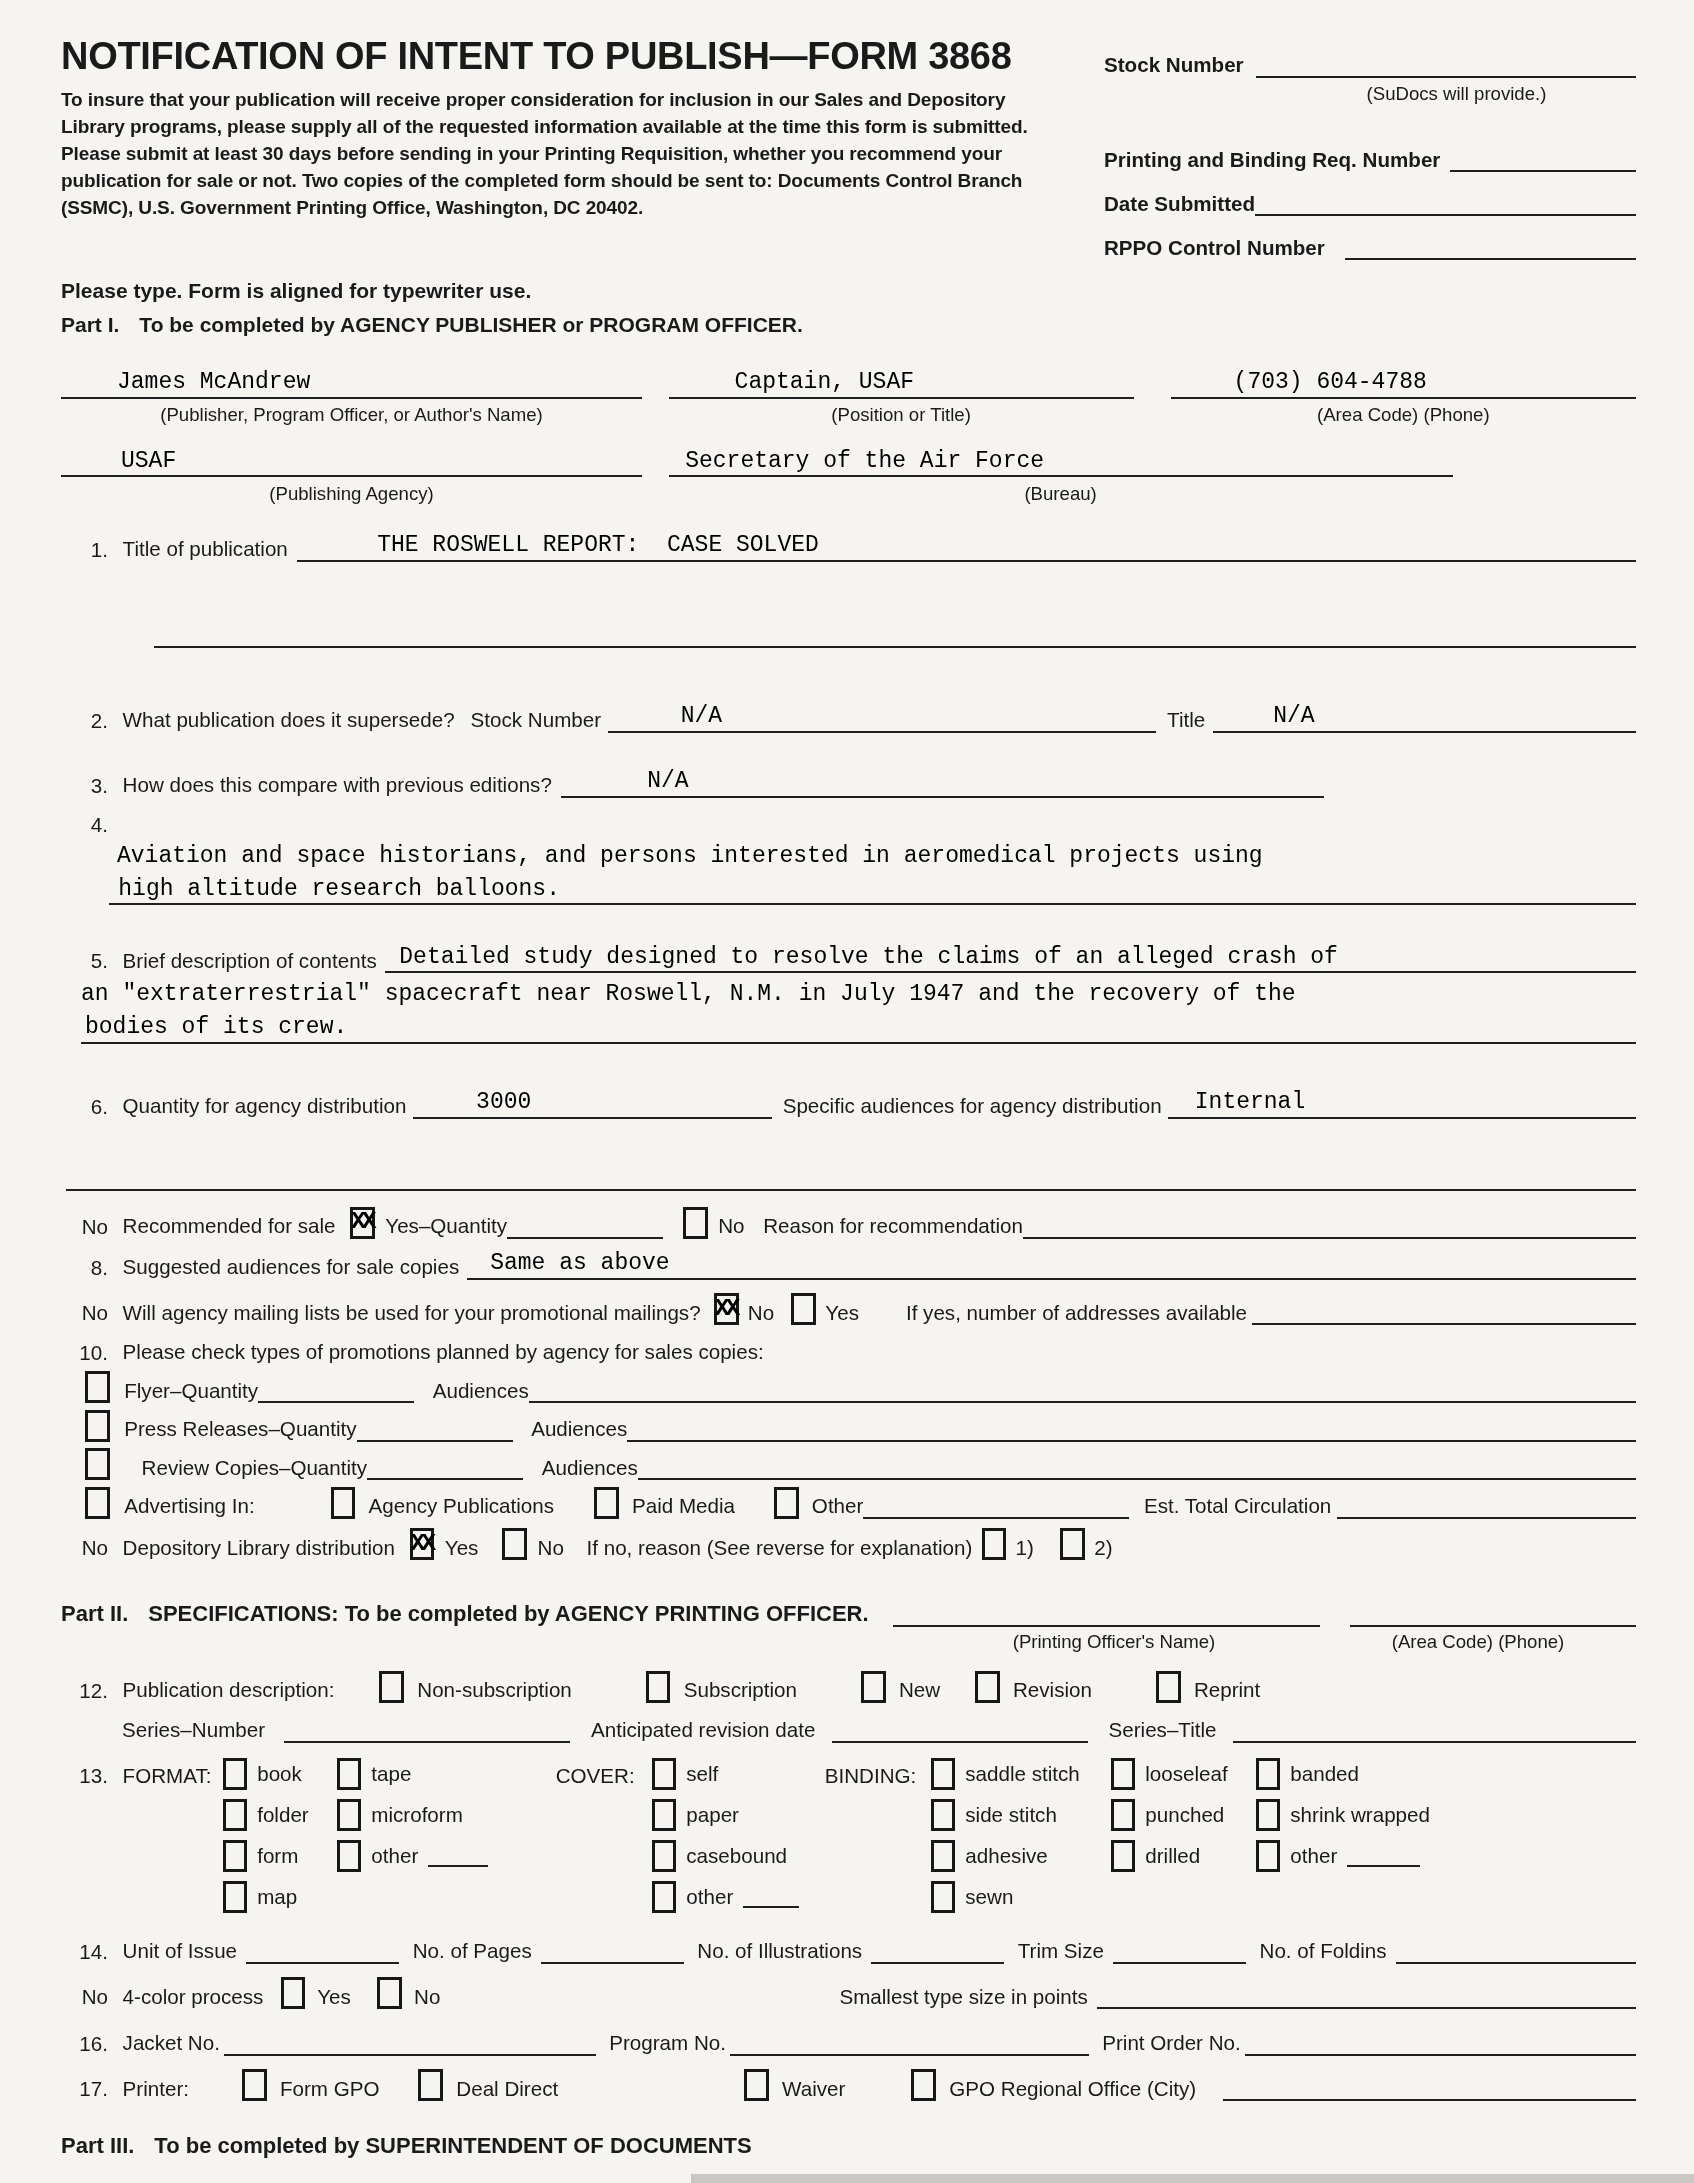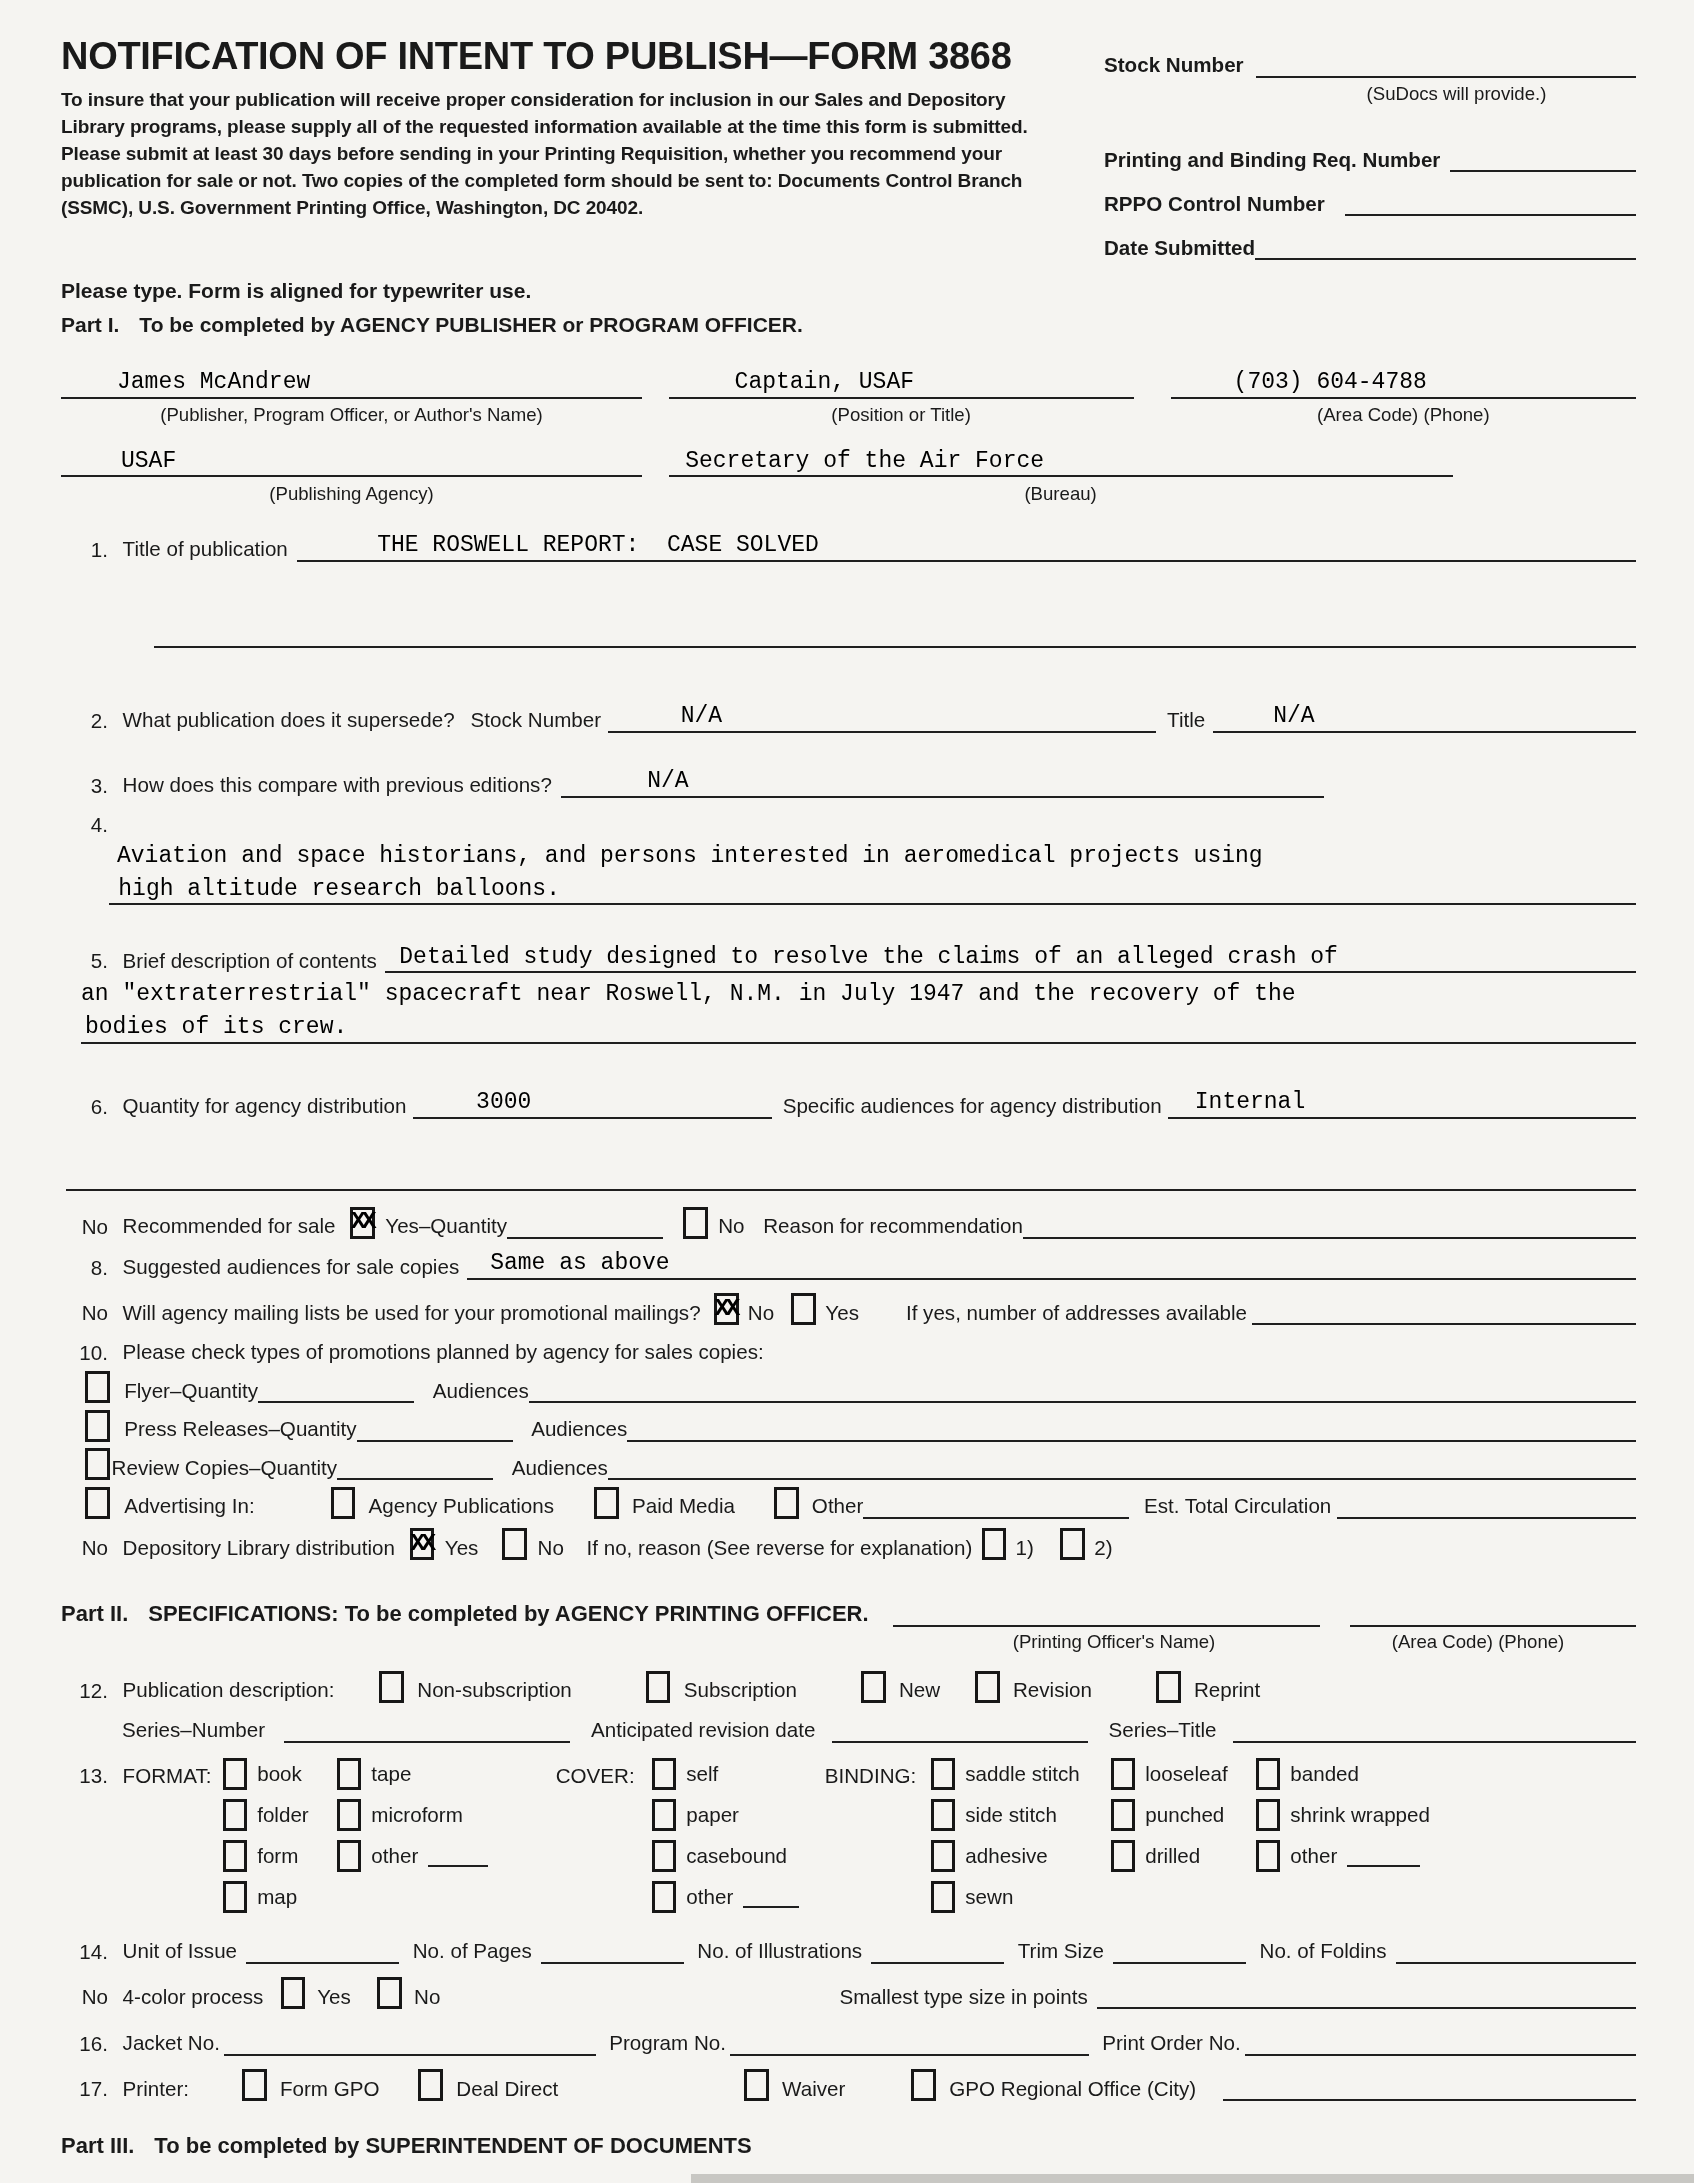--- a/index.html
+++ b/index.html
@@ -48,26 +48,26 @@
       <div class="hr-row">
         <span class="lbl">Stock Number</span>
         <span class="fill" style="margin-left:12px;"></span>
       </div>
       <div class="cap" style="text-align:center; margin:5.3px 0 0 173px;">(SuDocs will provide.)</div>
       <div class="hr-row" style="margin-top:35px;">
         <span class="lbl">Printing and Binding Req. Number</span>
         <span class="fill" style="margin-left:9.3px;"></span>
       </div>
       <div class="hr-row" style="margin-top:12px;">
+        <span class="lbl">Date Submitted</span>
+        <span class="fill"></span>
+      </div>
+      <div class="hr-row" style="margin-top:12px;">
         <span class="lbl">RPPO Control Number</span>
         <span class="fill" style="margin-left:20px;"></span>
-      </div>
-      <div class="hr-row" style="margin-top:12px;">
-        <span class="lbl">Date Submitted</span>
-        <span class="fill"></span>
       </div>
     </div>
   </div>
 
   <div class="row" style="margin-top:17.3px;">
     <span class="lbl b" style="font-size:21px;">Please type. Form is aligned for typewriter use.</span>
   </div>
   <div class="row" style="margin-top:9.3px;">
     <span class="lbl b" style="font-size:21px; margin-right:20px;">Part I.</span>
     <span class="lbl b" style="font-size:21px;">To be completed by AGENCY PUBLISHER or PROGRAM OFFICER.</span>
@@ -229,21 +229,21 @@
   </div>
   <div class="row" style="margin-top:6.6px;">
     <span class="cb" style="margin-left:24px;"></span>
     <span class="lbl" style="margin-left:14.6px;">Press Releases–Quantity</span>
     <span class="blank" style="width:156px;"></span>
     <span class="lbl" style="margin-left:18.6px;">Audiences</span>
     <span class="fill"></span>
   </div>
   <div class="row" style="margin-top:6.6px;">
     <span class="cb" style="margin-left:24px;"></span>
-    <span class="lbl" style="margin-left:2px;">Review Copies–Quantity</span>
+    <span class="lbl" style="margin-left:32px;">Review Copies–Quantity</span>
     <span class="blank" style="width:156px;"></span>
     <span class="lbl" style="margin-left:18.6px;">Audiences</span>
     <span class="fill"></span>
   </div>
   <div class="row" style="margin-top:6.6px;">
     <span class="cb" style="margin-left:24px;"></span>
     <span class="lbl" style="margin-left:14.6px;">Advertising In:</span>
     <span class="cb" style="margin-left:76px;"></span>
     <span class="lbl" style="margin-left:13.3px;">Agency Publications</span>
     <span class="cb" style="margin-left:40px;"></span>

